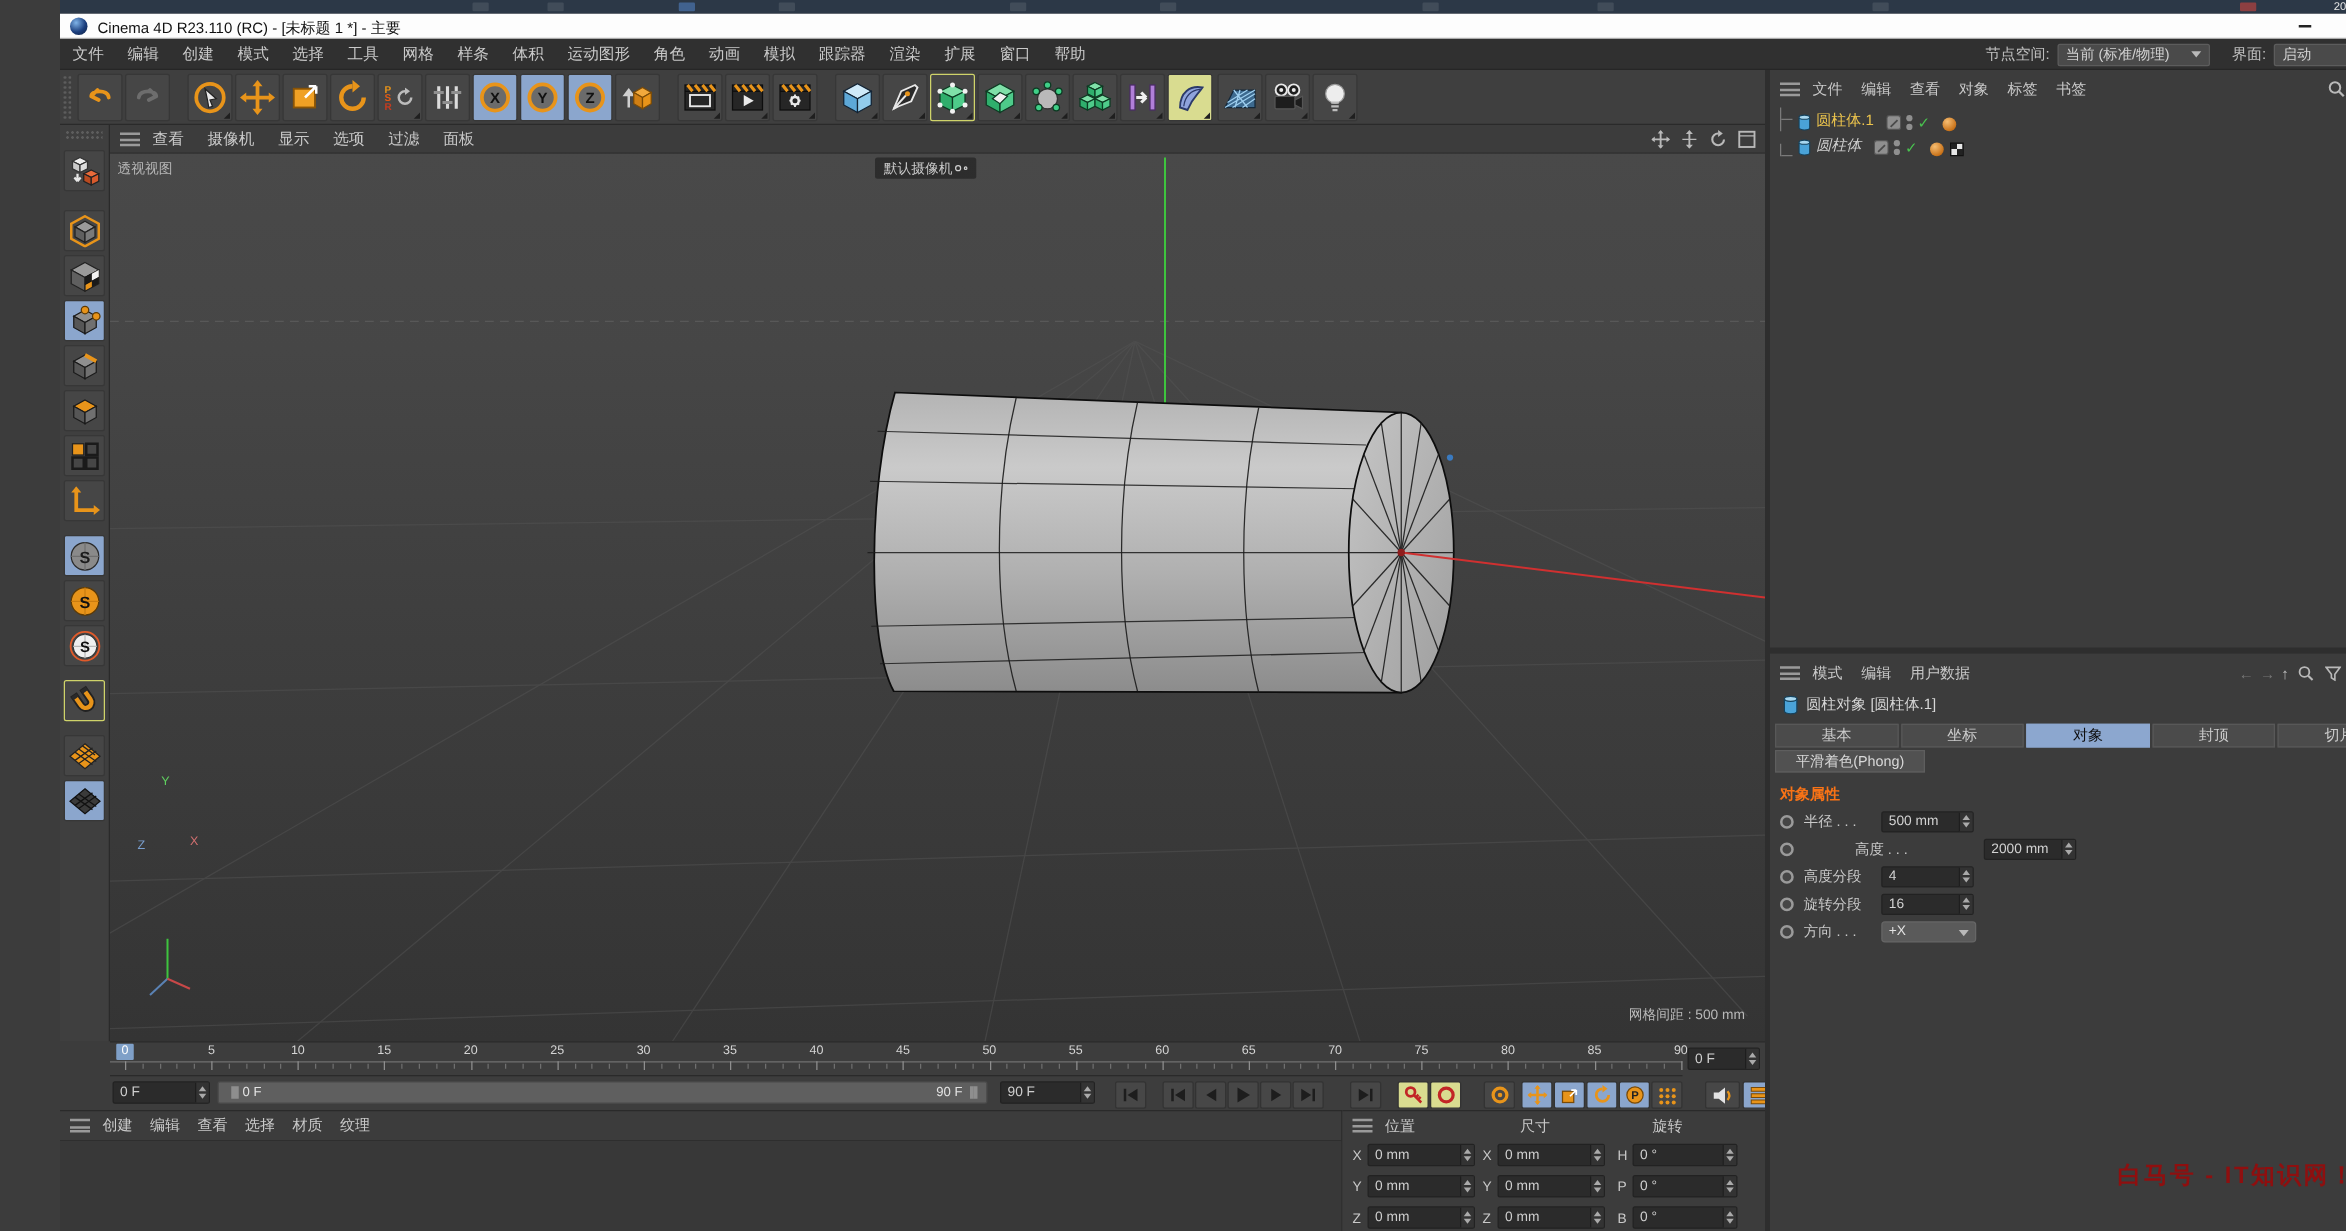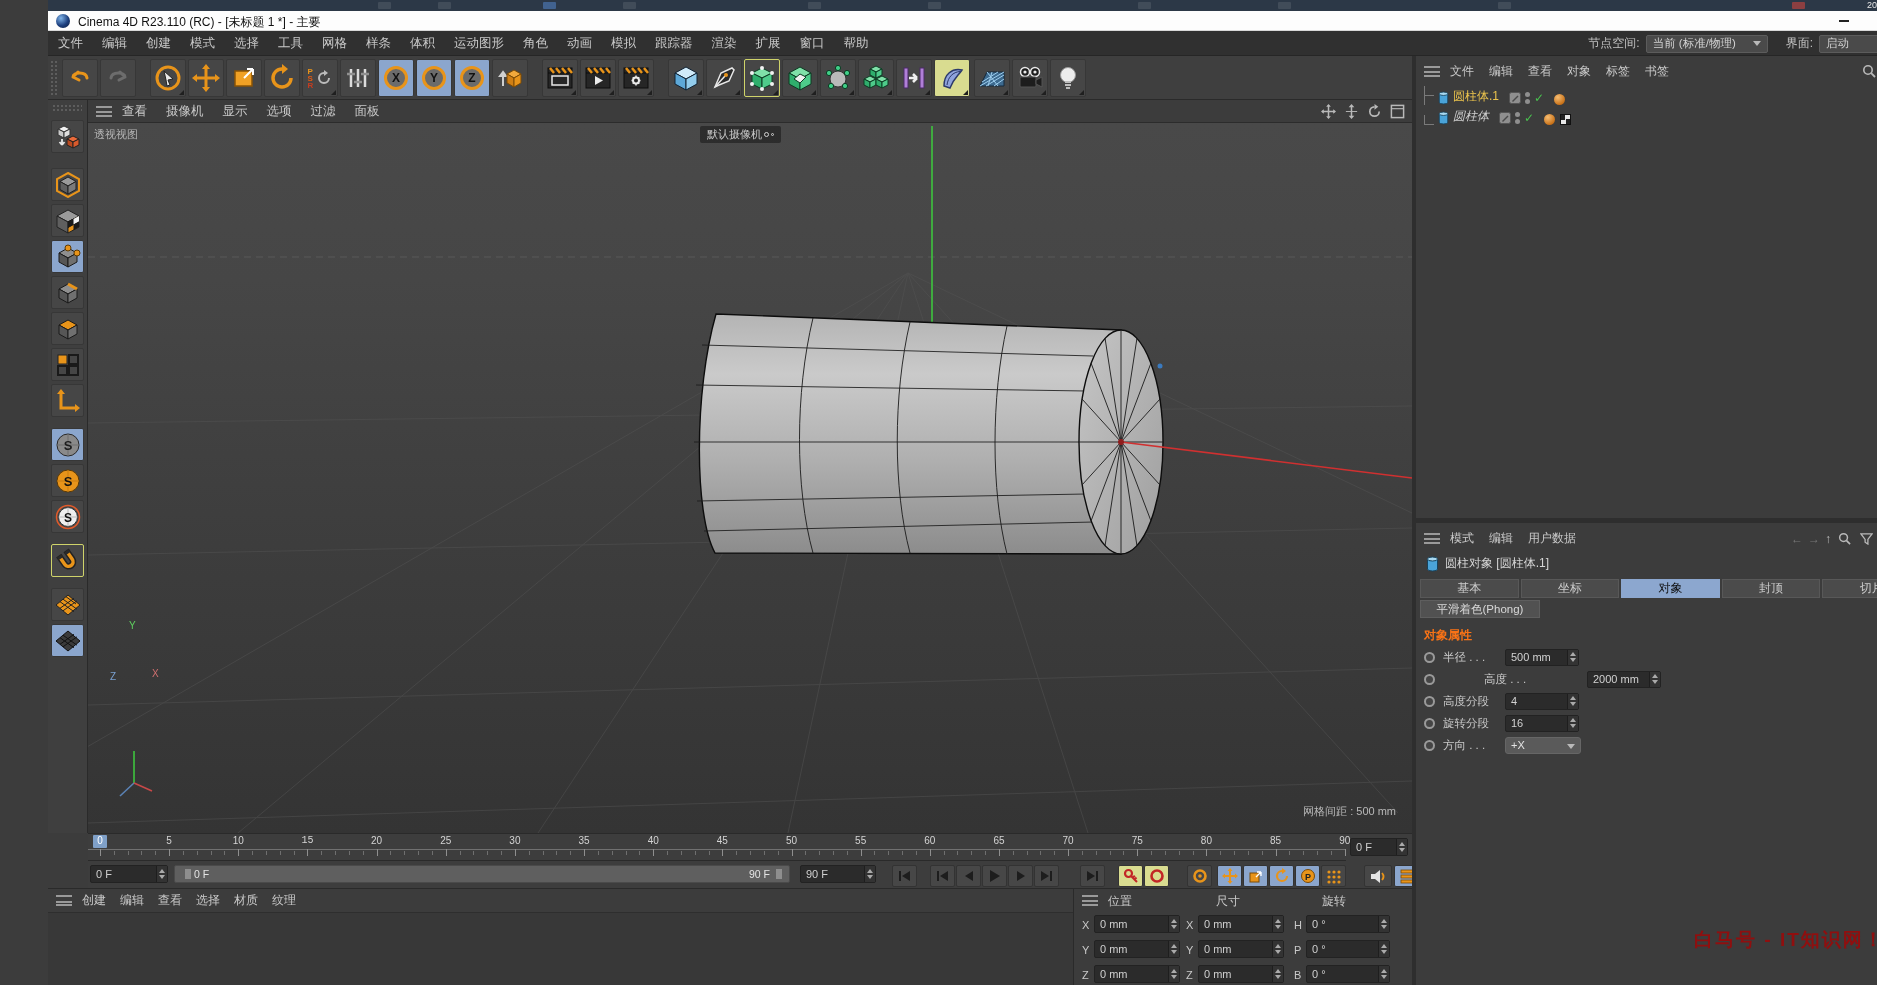--- a/index.html
+++ b/index.html
@@ -732,21 +732,21 @@
         <span class="rtick minor" style="left: 1173.72px;"></span>
         <span class="rtick major" style="left: 1187.55px;"></span>
         <span class="rtick minor" style="left: 1201.38px;"></span>
         <span class="rtick minor" style="left: 1215.21px;"></span>
         <span class="rtick minor" style="left: 1229.04px;"></span>
         <span class="rtick minor" style="left: 1242.87px;"></span>
         <span class="rtick major" style="left: 1256.7px;"></span>
         <span class="rnum" style="left: 12px; color: rgb(255, 255, 255);">0</span>
         <span class="rnum" style="left: 81.15px;">5</span>
         <span class="rnum" style="left: 150.3px;">10</span>
-        <span class="rnum" style="left: 219.45px; font-family: Liberation Mono, monospace;">15</span>
+        <span class="rnum" style="left: 219.45px;">15</span>
         <span class="rnum" style="left: 288.6px;">20</span>
         <span class="rnum" style="left: 357.75px;">25</span>
         <span class="rnum" style="left: 426.9px;">30</span>
         <span class="rnum" style="left: 496.05px;">35</span>
         <span class="rnum" style="left: 565.2px;">40</span>
         <span class="rnum" style="left: 634.35px;">45</span>
         <span class="rnum" style="left: 703.5px;">50</span>
         <span class="rnum" style="left: 772.65px;">55</span>
         <span class="rnum" style="left: 841.8px;">60</span>
         <span class="rnum" style="left: 910.95px;">65</span>

